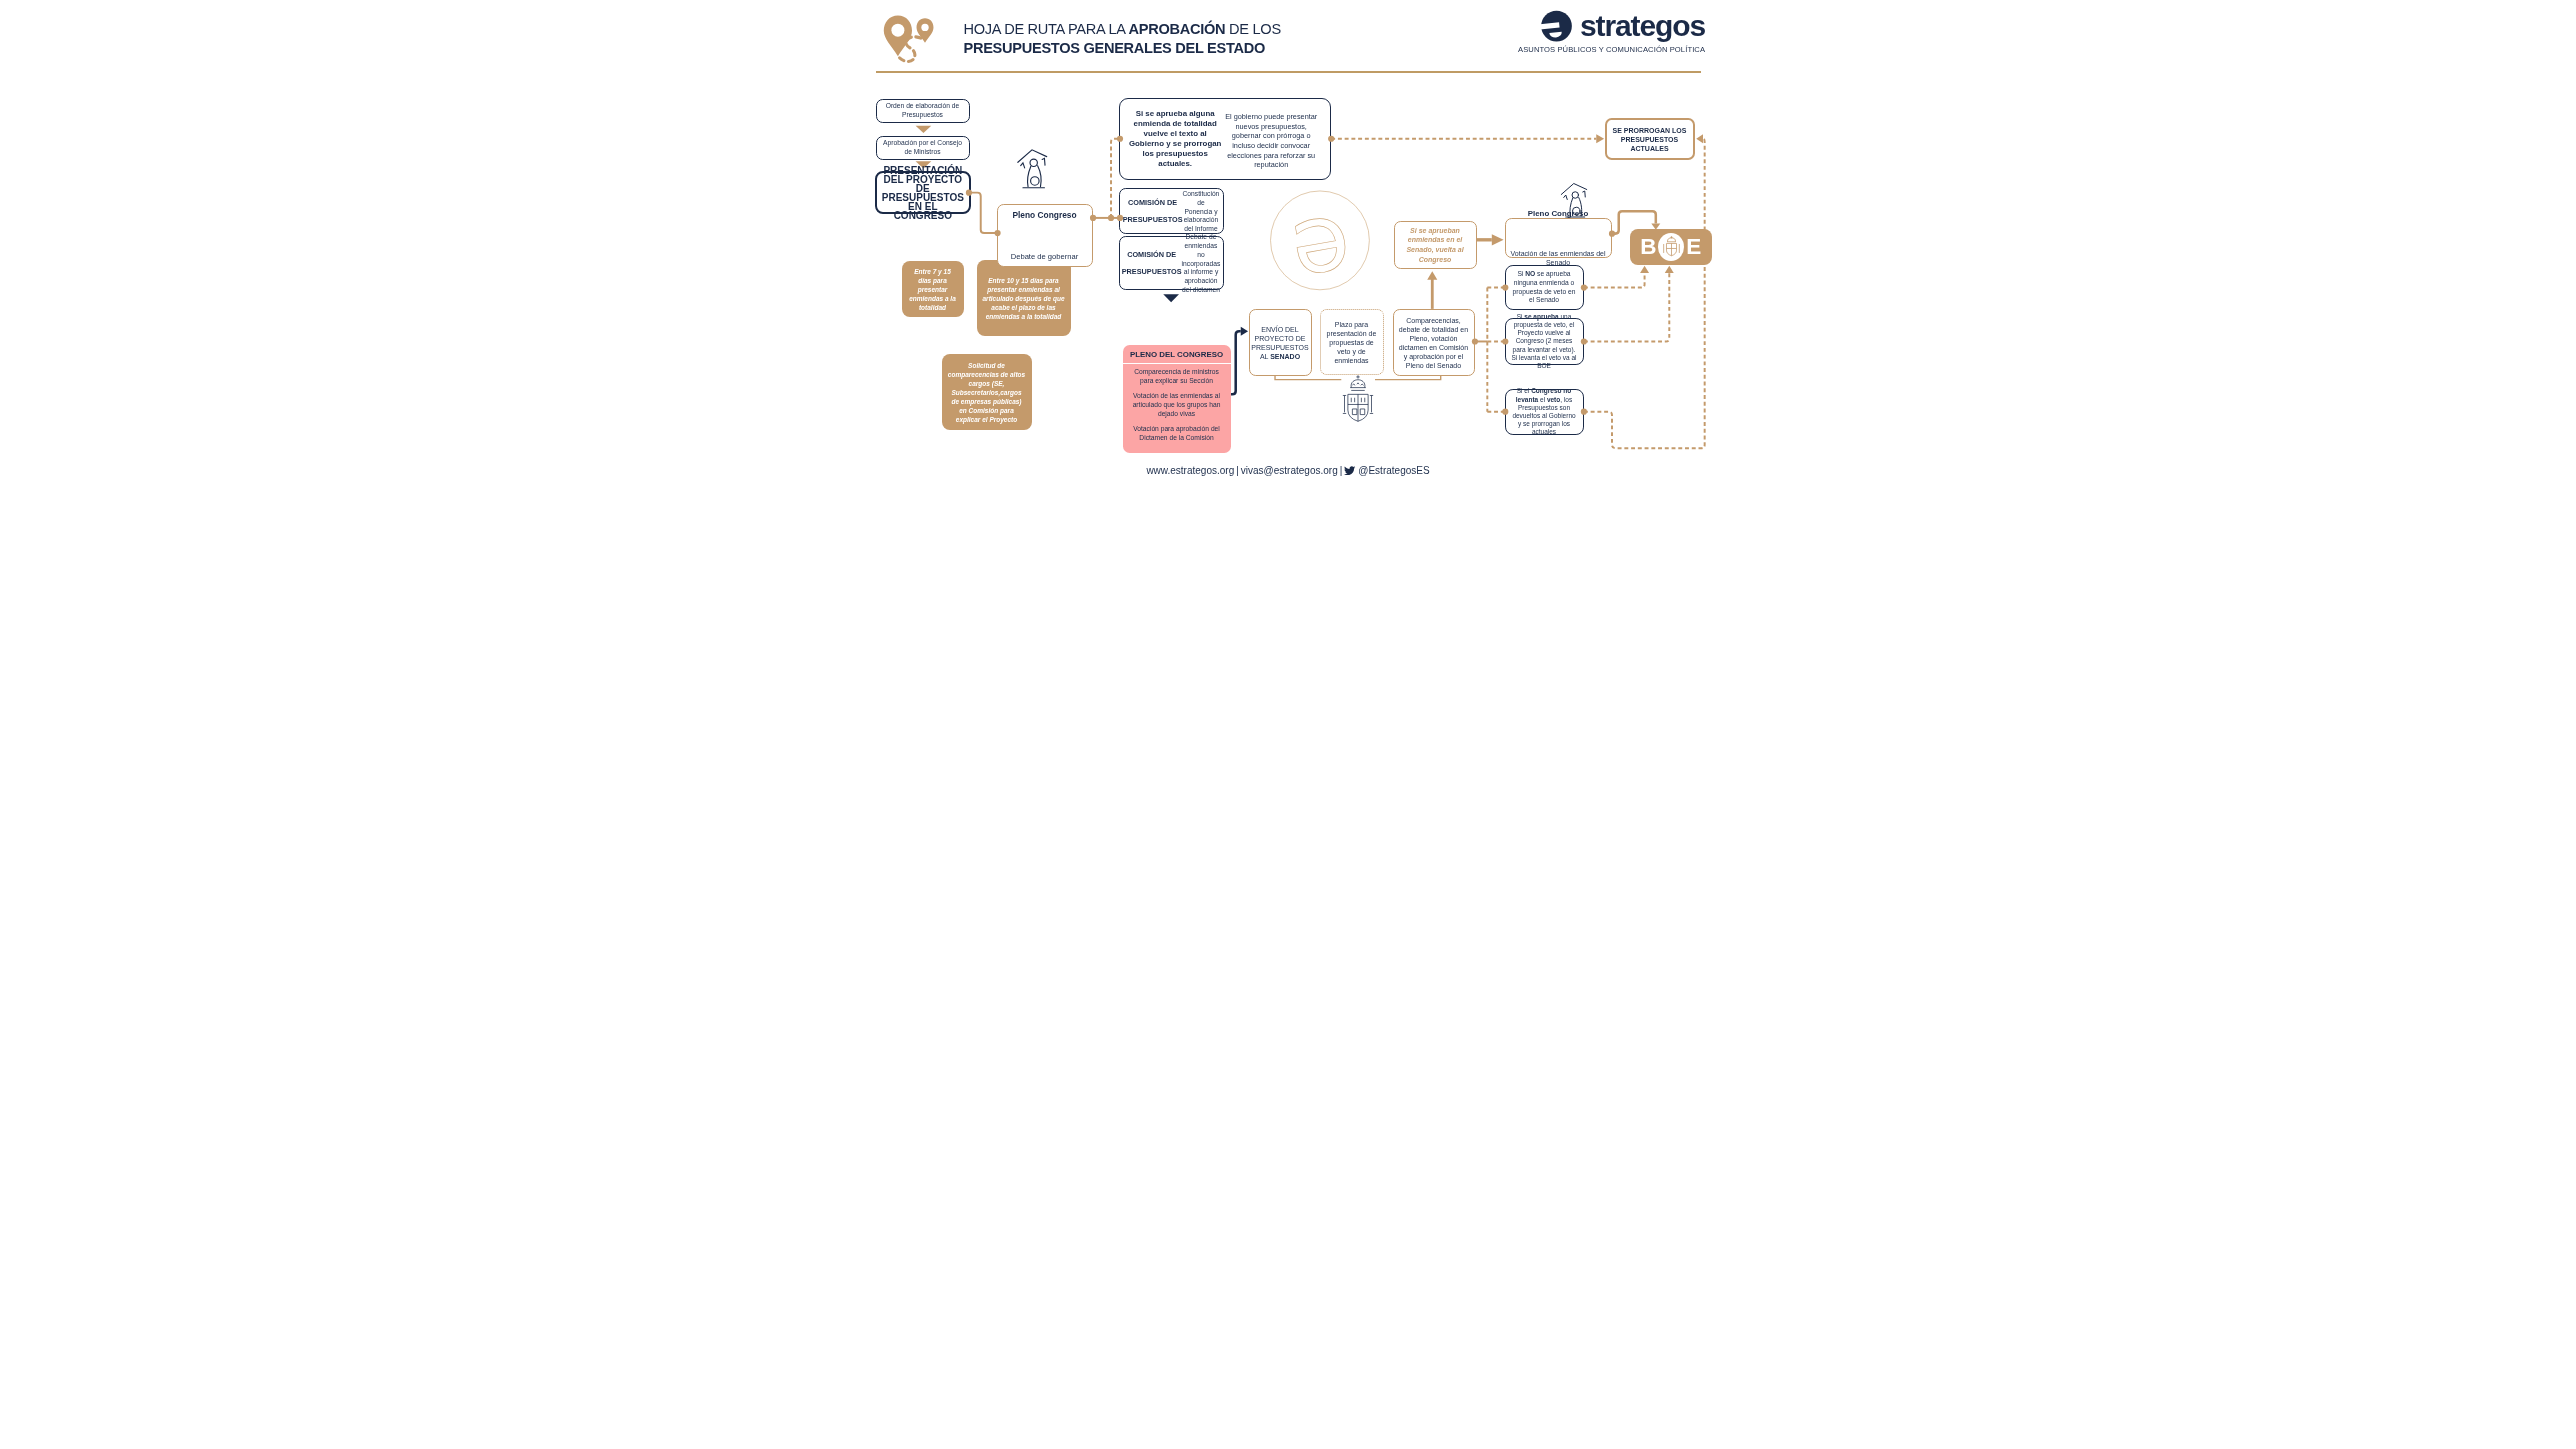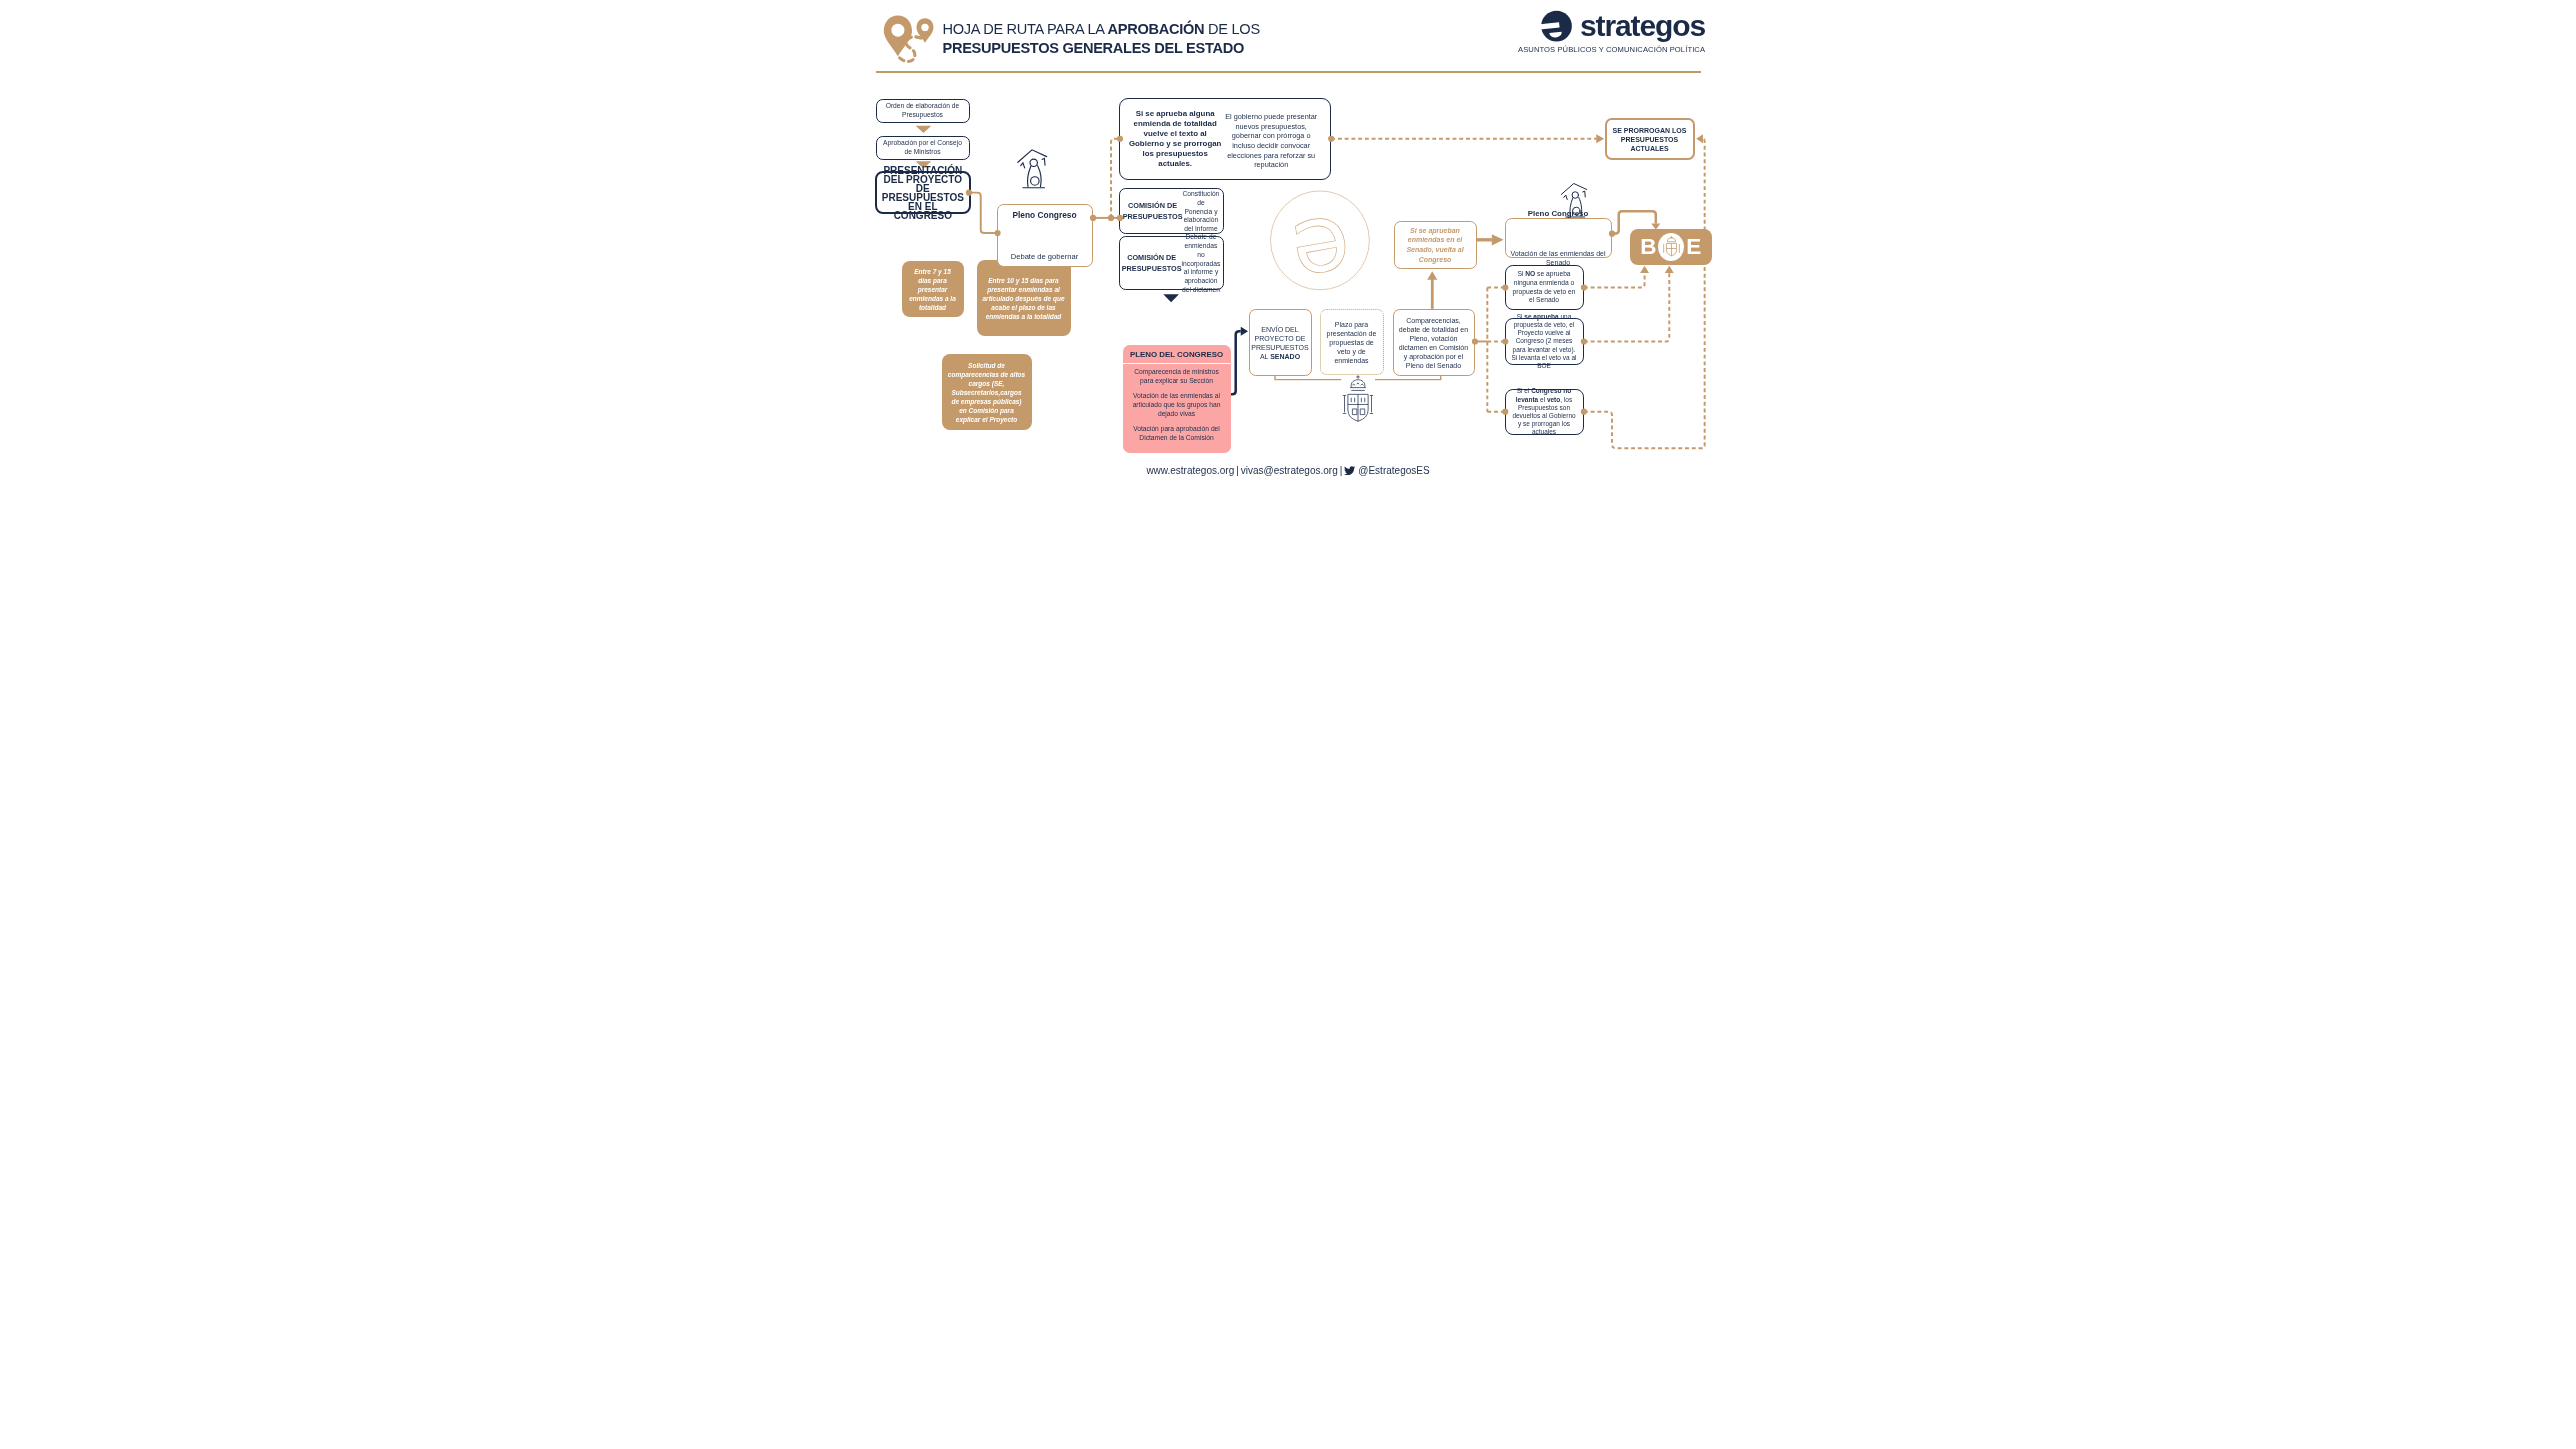--- a/index.html
+++ b/index.html
@@ -1,42 +1,42 @@
 <!DOCTYPE html>
 <html style="font-size:9px"><head>
 <meta charset="utf-8">
 <style>
   html,body{margin:0;padding:0;background:#ffffff;font-family:"Liberation Sans","DejaVu Sans",sans-serif;}
   .canvas{position:relative;width:859px;height:483px;margin:0 auto;background:#fff;overflow:hidden;}
   .abs{position:absolute;box-sizing:border-box;}
   svg.layer{position:absolute;left:0;top:0;pointer-events:none;}
 
   
-  .title{color:#1b2a47;font-size:14.6px;line-height:18.5px;letter-spacing:-0.3px;font-weight:400;}
+  .title{color:#1b2a47;font-size:14.6px;line-height:18.5px;letter-spacing:-0.3px;font-weight:400;margin-left:21px;}
   .title b{font-weight:700;}
   .title .l2{font-weight:700;}
   .brandrow{display:flex;align-items:center;gap:7px;justify-content:flex-end;}
   .brandname{color:#1b2a47;font-size:30px;font-weight:700;letter-spacing:-1.1px;line-height:1;}
   .tagline{color:#1b2a47;font-size:7.6px;letter-spacing:0.1px;text-align:right;margin-top:3.4px;}
   .goldrule{position:absolute;left:17px;right:17px;top:71px;height:1.7px;background:#bf9b64;}
 
   
   .nbox{border:1.1px solid #1b2a47;border-radius:6.7px;background:#fff;color:#22324f;
         display:flex;flex-direction:row;align-items:center;justify-content:center;
         text-align:center;padding:3.4px 4.5px;}
   .nbox.thick{border-width:2px;border-radius:7.9px;}
   .tbox{border:1.7px solid #c49a6b;border-radius:6.7px;background:#fff;color:#22324f;
         display:flex;flex-direction:column;align-items:center;justify-content:center;
         text-align:center;padding:3.4px 4.5px;gap:31px;}
   .note{background:#c49a6b;border-radius:7.9px;color:#fff;font-style:italic;font-weight:700;
         display:flex;align-items:center;justify-content:center;text-align:center;
         font-size:6.5px;line-height:9px;padding:4.5px 5.6px;}
   .small{font-size:6.7px;line-height:8.7px;}
   .bold{font-weight:700;}
-  .btitle{font-weight:700;font-size:7.3px;line-height:11px;color:#1b2a47;}
+  .btitle{font-weight:700;font-size:7.3px;line-height:17px;color:#1b2a47;}
   .graybox{background:#fca5a5;border-radius:6.7px;color:#22324f;overflow:hidden;}
   .grayhead{font-weight:700;font-size:7.9px;color:#1b2a47;text-align:center;
             padding:5px 2.2px 3.9px 2.2px;border-bottom:1.7px solid #fff;}
   .graybody{font-size:6.7px;line-height:8.7px;text-align:center;padding:4.5px 5.6px;}
   .graybody p{margin:0 0 6.7px 0;}
   .tannote-border{border:1.7px solid #c49a6b;border-radius:6.7px;background:#fff;color:#c49a6b;
         font-style:italic;font-weight:700;display:flex;align-items:center;justify-content:center;
         text-align:center;font-size:7px;line-height:9.6px;padding:3.4px 4.5px;}
   .dotted{border:1.4px dotted #c49a6b;border-radius:6.7px;}
   .boe{background:#c49a6b;border-radius:7.9px;display:flex;align-items:center;justify-content:center;gap:2.2px;}

